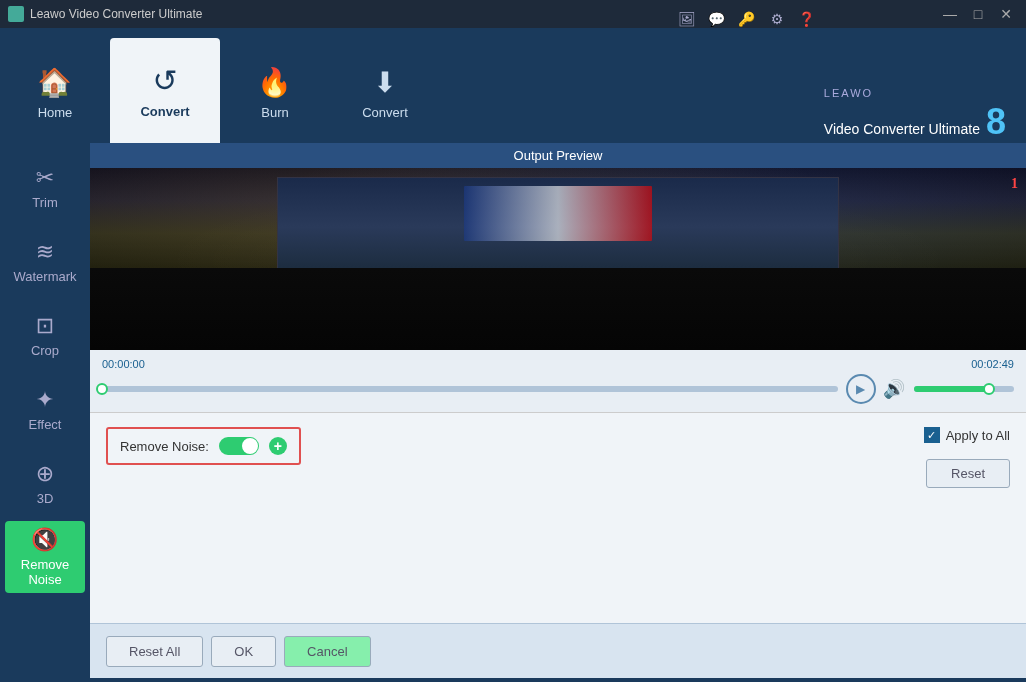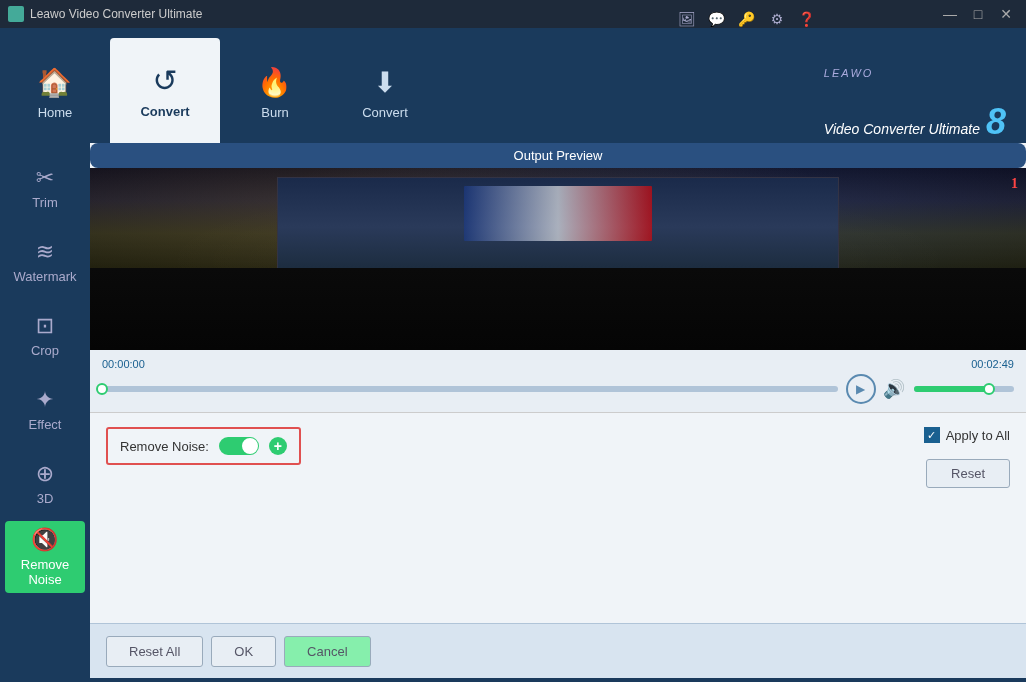--- a/index.html
+++ b/index.html
@@ -19,21 +19,21 @@
       cursor: pointer; color: #aaa; font-size: 14px;
     }
 
     
     .nav-tabs {
       display: flex; align-items: flex-end; background: #1a3a5c; height: 115px;
       padding-left: 0; border-bottom: none; position: relative;
     }
     .nav-brand {
       margin-left: auto; padding-right: 20px; display: flex; align-items: center;
-      color: white; font-size: 13px; line-height: 1.2; font-style: italic;
+      color: white; font-size: 13px; line-height: 1.2;
     }
     .nav-brand-logo { font-size: 11px; color: #aad; letter-spacing: 2px; display: block; }
     .nav-brand-product { font-size: 14px; color: white; }
     .nav-brand-version { font-size: 36px; color: #4fc3f7; font-weight: bold; }
     .nav-tab {
       display: flex; flex-direction: column; align-items: center; justify-content: center;
       width: 110px; height: 100px; cursor: pointer; color: #cde; font-size: 13px; gap: 6px;
       position: relative;
     }
     .nav-tab.active {
@@ -74,21 +74,21 @@
     .sidebar-label { font-size: 13px; text-align: center; }
 
     
     .content-panel {
       flex: 1; display: flex; flex-direction: column; background: #f0f4f8;
     }
 
     
     .preview-header {
       background: #2a5080; color: white; text-align: center;
-      padding: 5px; font-size: 13px; border-radius: 8px;
+      padding: 5px; font-size: 13px;
     }
 
     
     .video-preview {
       background: #000; flex: 1; position: relative; overflow: hidden;
       display: flex; align-items: center; justify-content: center;
       max-height: 280px;
     }
     .video-placeholder {
       width: 100%; height: 100%; position: relative;
@@ -230,21 +230,21 @@
     <span class="tab-icon">🔥</span>
     <span class="nav-tab-label">Burn</span>
   </div>
   <div class="nav-tab">
     <span class="tab-icon">⬇</span>
     <span class="nav-tab-label">Convert</span>
   </div>
   <div class="nav-brand">
     <div>
       <span class="nav-brand-logo">LEAWO</span>
-      <div style="display:flex; align-items:baseline; gap:6px;margin-top:20px;">
+      <div style="display:flex; align-items:baseline; gap:6px;">
         <span class="nav-brand-product">Video Converter Ultimate</span>
         <span class="nav-brand-version">8</span>
       </div>
     </div>
   </div>
 </div>
 
 <div class="main-content">
 
   <div class="sidebar">

